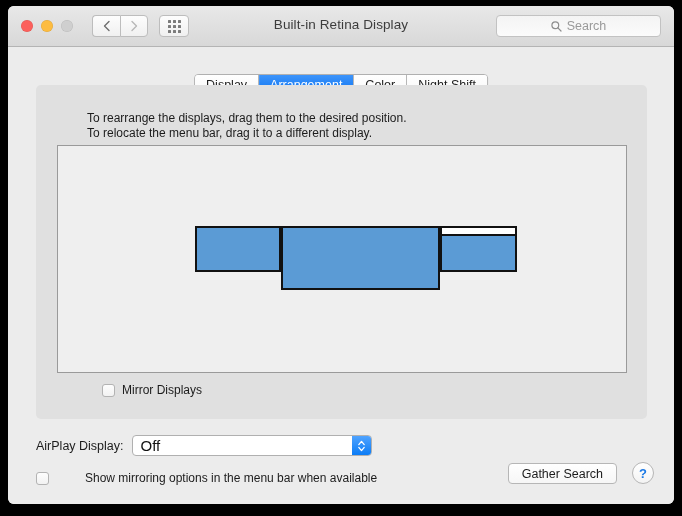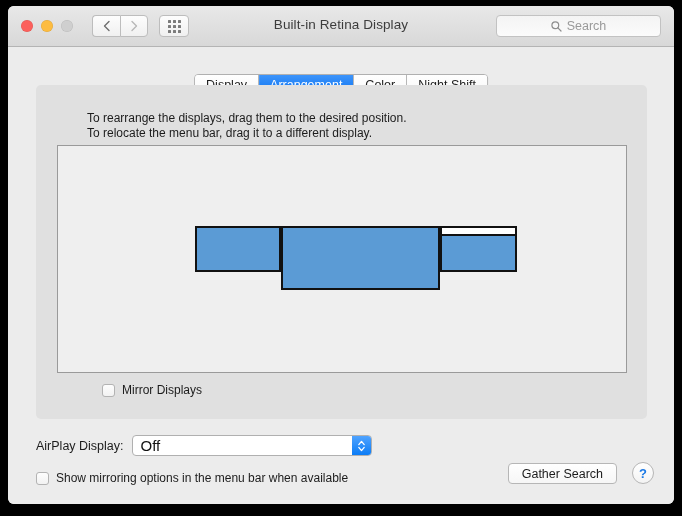--- a/index.html
+++ b/index.html
@@ -280,20 +280,21 @@
     justify-content: center;
   }
 
   
   #bottom-row {
     position: absolute;
     left: 28px;
     top: 424px;
     display: flex;
     align-items: center;
+    gap: 29px;
   }
   #gather-btn {
     position: absolute;
     right: 57px;
     top: 416px;
     height: 21px;
     padding: 0 13px;
     background: linear-gradient(to bottom, #ffffff, #f6f6f6);
     border: 1px solid #b6b6b6;
     border-radius: 4px;

